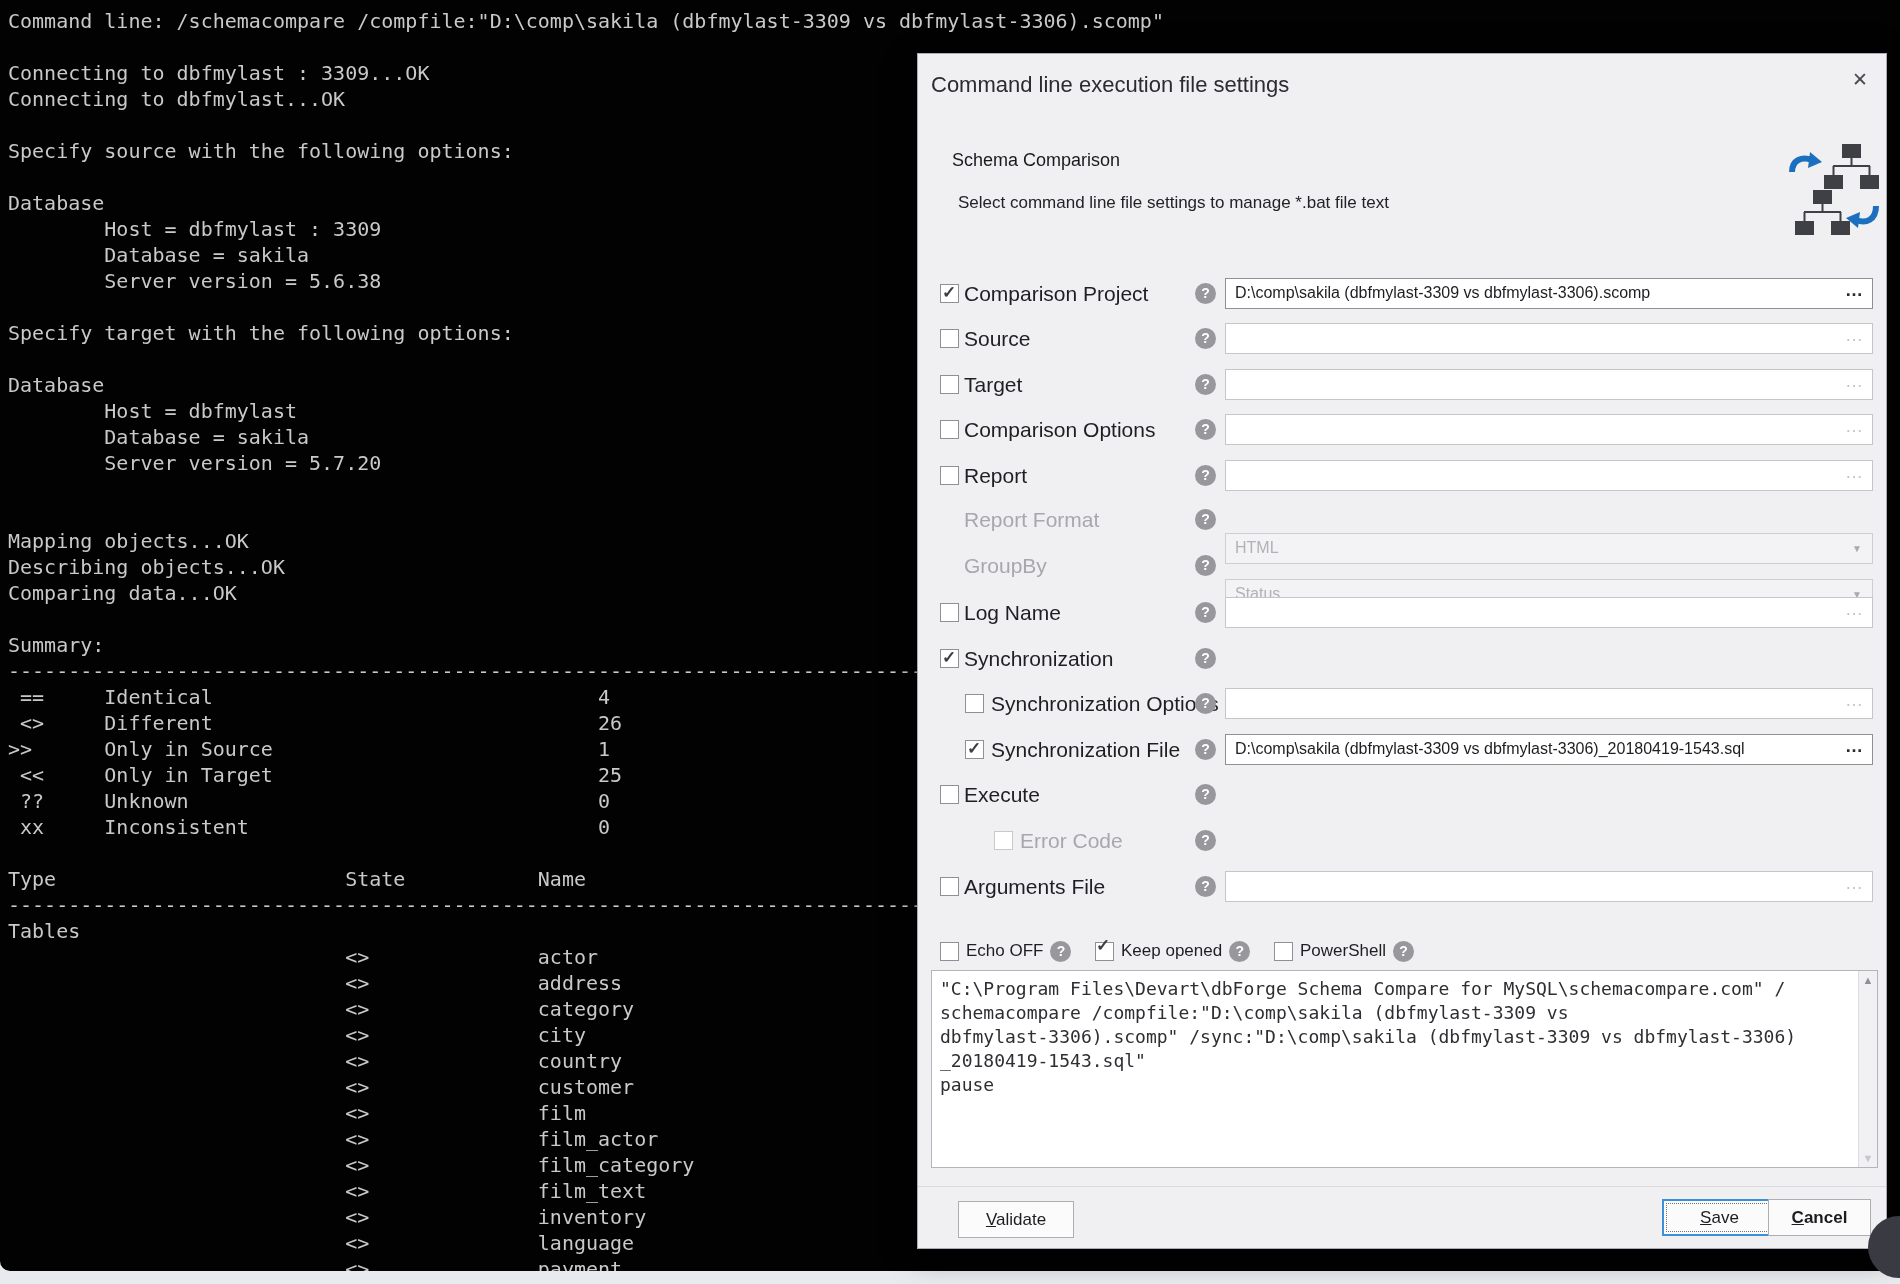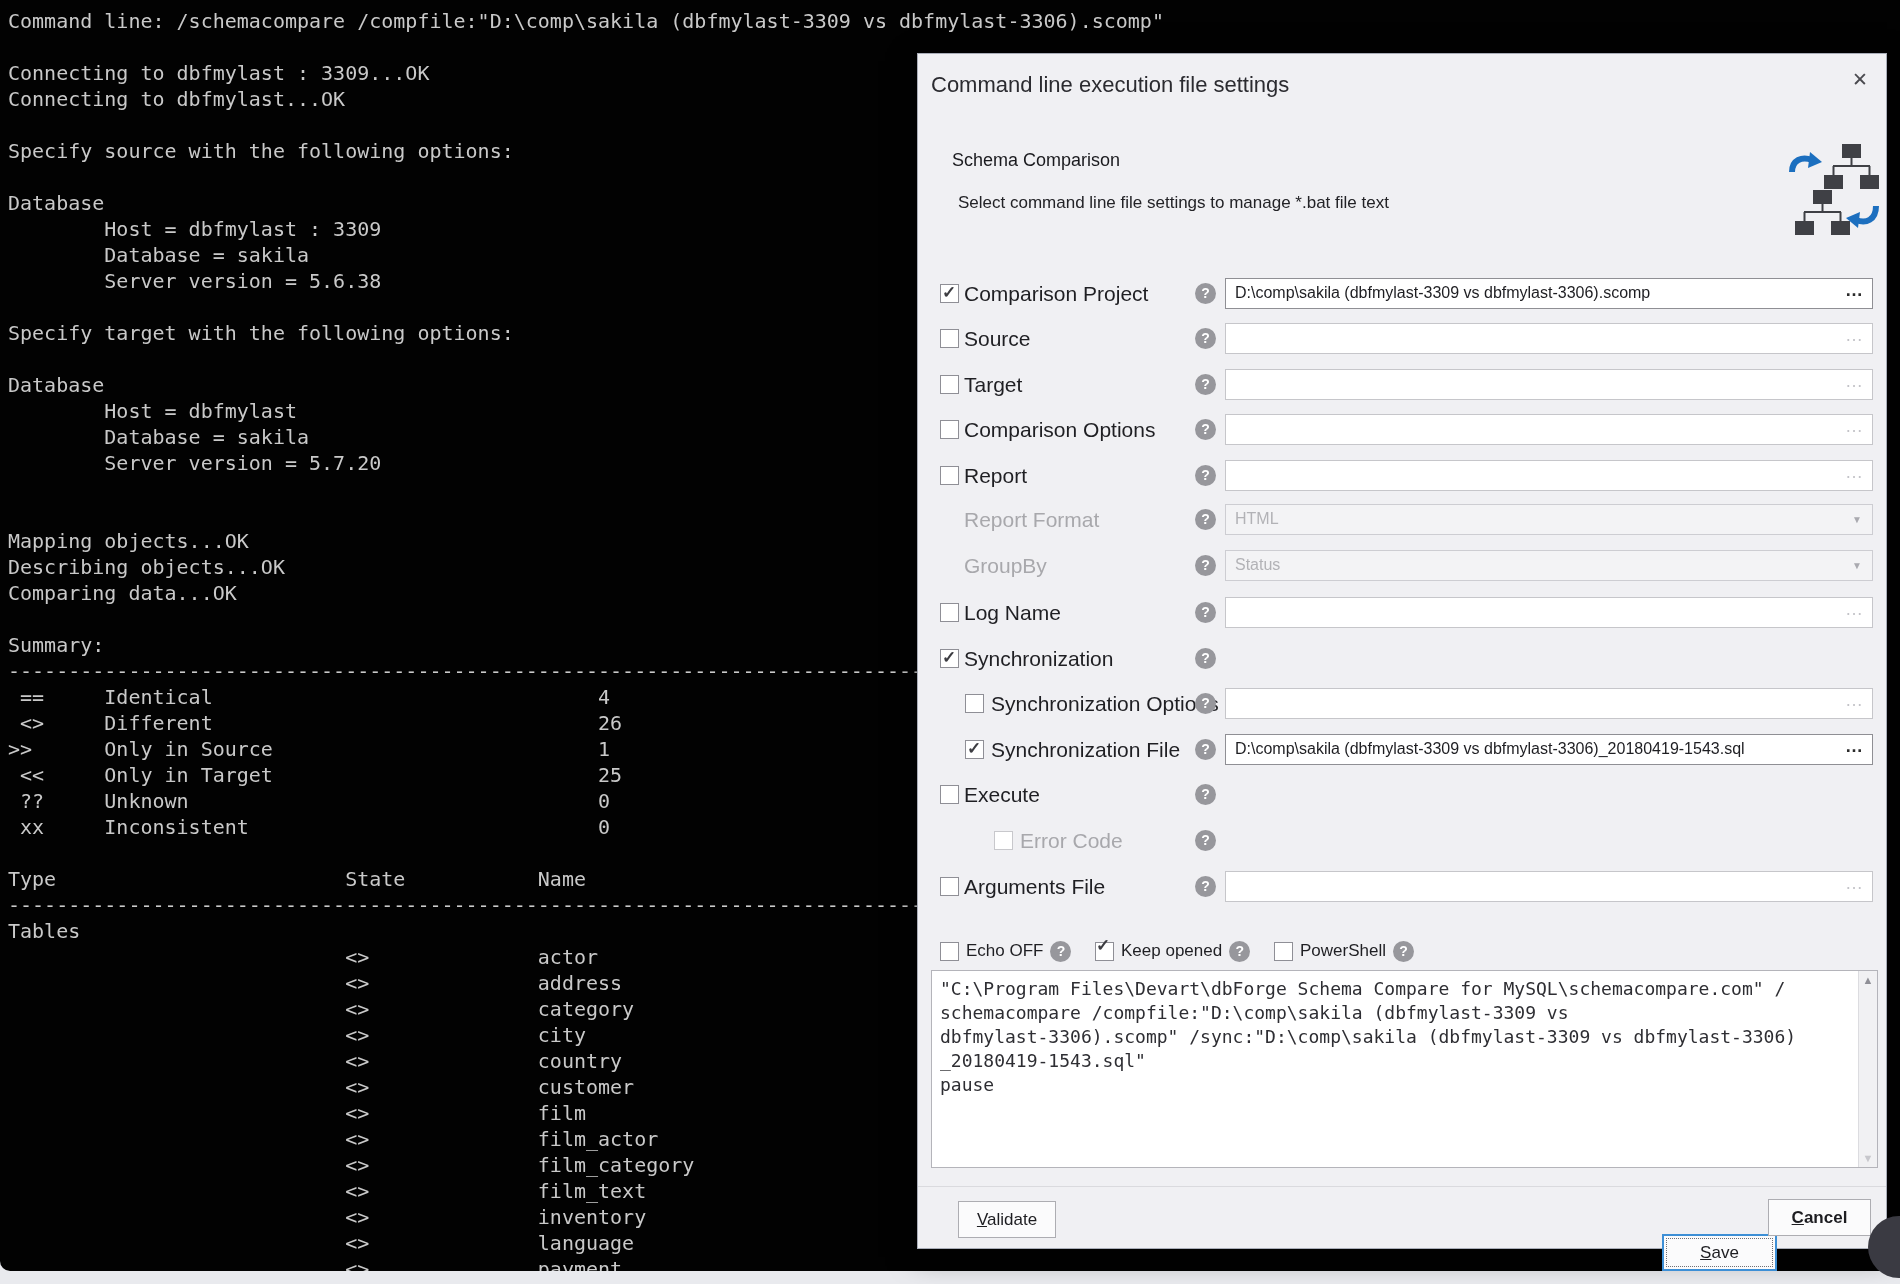--- a/index.html
+++ b/index.html
@@ -59,21 +59,21 @@
   .help{
     position:absolute;left:277px;top:5px;width:21px;height:21px;border-radius:50%;
     background:#97979c;color:#fff;font-size:14px;font-weight:bold;
     text-align:center;line-height:21px;
   }
   .field{
     position:absolute;left:307px;top:0;width:648px;height:31px;box-sizing:border-box;
     background:#fff;border:1px solid #c6c6ca;
   }
   .field.strong{border-color:#8f8f94;}
-  .field.select{background:#f3f3f5;border-color:#cdcdd2;}
+  .field.select{background:#f3f3f5;border-color:#cdcdd2;margin-top:29px;}
   .fieldtext{position:absolute;left:9px;top:5px;font-size:16px;color:#1e1e22;white-space:nowrap;}
   .select .fieldtext{color:#b2b2b6;}
   .browse{
     position:absolute;right:8px;top:1px;font-size:18px;font-weight:bold;
     color:#2b2b2b;letter-spacing:1px;
   }
   .browse.dim{color:#c3c3c8;font-weight:normal;}
   .ddarrow{position:absolute;right:10px;top:9px;font-size:10px;color:#a9a9af;}
   
   .opt{position:absolute;top:884px;height:26px;display:flex;align-items:center;gap:7px;}
@@ -98,22 +98,22 @@
   
   .footer-line{position:absolute;left:0;top:1132px;width:100%;border-top:1px solid #dadade;}
   .btn{
     position:absolute;height:37px;box-sizing:border-box;background:#fbfbfc;
     border:1px solid #adadb2;font-size:17px;color:#1d1d21;text-align:center;line-height:35px;
   }
   .btn .accel{text-decoration:underline;}
   .btn.default{
     border:2px solid #3d8fd6;outline:1px dotted #707076;outline-offset:-5px;line-height:33px;
   }
-  #btn-validate{left:40px;top:1147px;width:98px;}
-  #btn-save{left:744px;top:1180px;width:115px;}
+  #btn-validate{left:40px;top:1147px;width:116px;}
+  #btn-save{left:744px;top:1145px;width:115px;}
   #btn-cancel{left:850px;top:1145px;width:103px;font-weight:bold;}
   .grip{position:absolute;right:3px;bottom:3px;}
   
   #bubble{
     position:absolute;left:1868px;top:1216px;width:62px;height:62px;border-radius:50%;
     background:#3a3a42;z-index:20;
   }
 </style>
 </head>
 <body>

